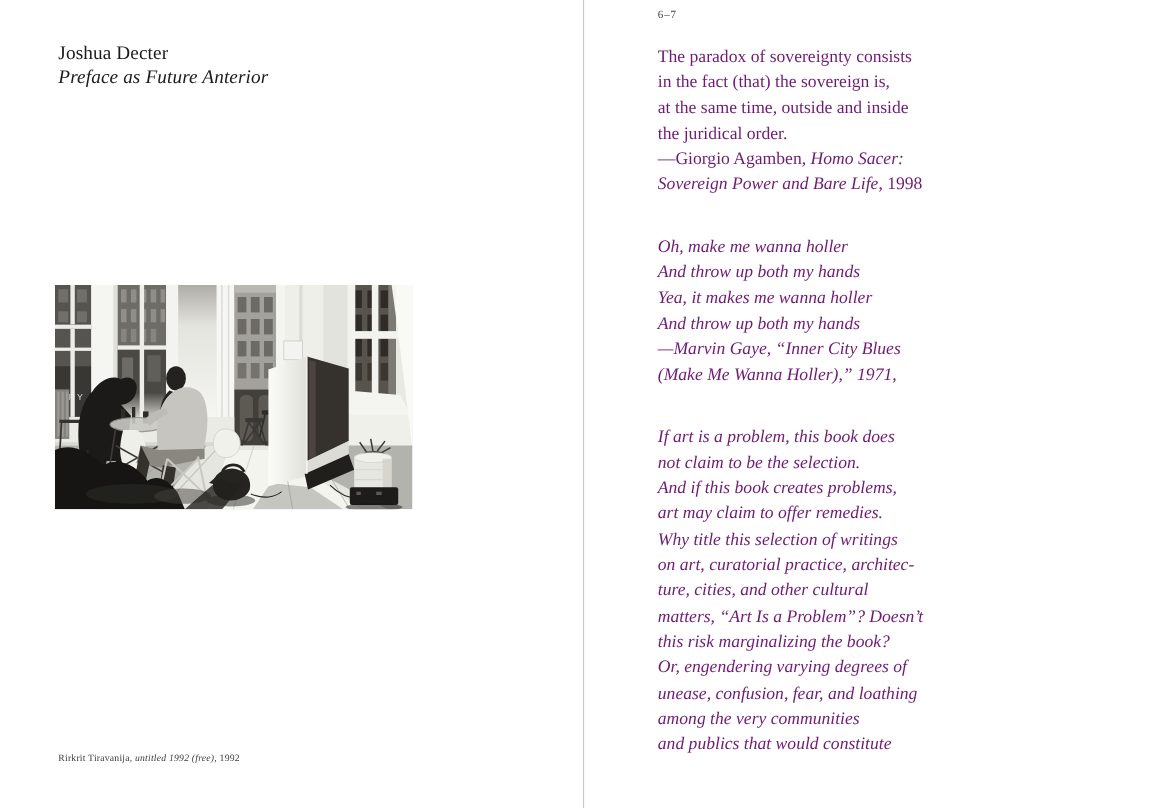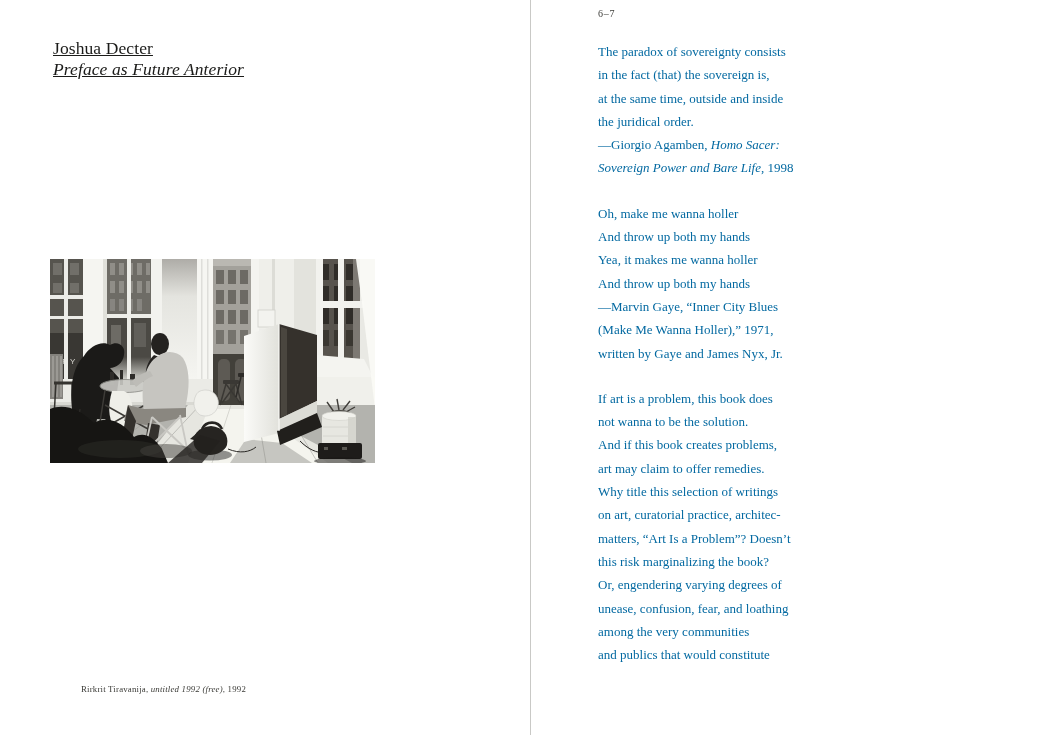--- a/index.html
+++ b/index.html
@@ -2,29 +2,29 @@
 <html><head>
 <meta charset="utf-8">
 <style>
   html,body{margin:0;padding:0;background:#ffffff;}
   .spread{
     position:relative;width:1059px;height:735px;background:#ffffff;overflow:hidden;
     font-family:"Liberation Serif",serif;color:#1d1d1b;
   }
   .spine{position:absolute;left:530px;top:0;width:1px;height:735px;background:#c9c9c6;}
   
-  .author-block{position:absolute;left:53px;top:38px;font-size:17.5px;line-height:20.5px;letter-spacing:.1px;color:#1b1b19;text-decoration:underline;}
+  .author-block{position:absolute;left:53px;top:38px;font-size:17.5px;line-height:20.5px;letter-spacing:.1px;color:#1b1b19;}
   .work-title{font-style:italic;text-align:center;}
   .photo-figure{position:absolute;left:50px;top:259px;width:325px;height:204px;margin:0;padding:0;}
   .photo-figure svg{display:block;width:100%;height:100%;}
-  .caption{position:absolute;left:53px;top:684px;font-size:8.8px;letter-spacing:.2px;color:#3a3a36;white-space:nowrap;margin-left:28px;}
+  .caption{position:absolute;left:53px;top:684px;font-size:8.8px;letter-spacing:.2px;color:#3a3a36;white-space:nowrap;}
   
   .folio{position:absolute;left:598px;top:8px;font-size:10px;letter-spacing:.8px;color:#3c3c38;}
-  .body-text{position:absolute;left:598px;top:40px;width:350px;font-size:13px;line-height:23.3px;color:#0369a1;}
-  .block + .block{margin-top:22px;}
+  .body-text{position:absolute;left:598px;top:40px;width:350px;font-size:16px;line-height:23.3px;color:#701a75;}
+  .block + .block{margin-top:33px;font-style:italic;}
   .line{white-space:nowrap;}
   .it{font-style:italic;text-align:center;}
 </style>
 </head>
 <body>
 
 <div class="spread">
 
   <div>
     <div class="author-block">
@@ -293,29 +293,29 @@
           <div class="line"><span>—Giorgio Agamben, </span><span class="it">Homo Sacer:</span></div>
           <div class="line"><span class="it">Sovereign Power and Bare Life</span><span>, 1998</span></div>
         </div>
         <div class="block">
           <div class="line"><span>Oh, make me wanna holler</span></div>
           <div class="line"><span>And throw up both my hands</span></div>
           <div class="line"><span>Yea, it makes me wanna holler</span></div>
           <div class="line"><span>And throw up both my hands</span></div>
           <div class="line"><span>—Marvin Gaye, “Inner City Blues</span></div>
           <div class="line"><span>(Make Me Wanna Holler),” 1971,</span></div>
-          <div class="line"><span>written by Gaye and James Nyx, Jr.</span></div>
         </div>
         <div class="block">
           <div class="line"><span>If art is a problem, this book does</span></div>
-          <div class="line"><span>not wanna to be the solution.</span></div>
+          <div class="line"><span>not claim to be the selection.</span></div>
           <div class="line"><span>And if this book creates problems,</span></div>
           <div class="line"><span>art may claim to offer remedies.</span></div>
           <div class="line"><span>Why title this selection of writings</span></div>
           <div class="line"><span>on art, curatorial practice, architec-</span></div>
+          <div class="line"><span>ture, cities, and other cultural</span></div>
           <div class="line"><span>matters, “Art Is a Problem”? Doesn’t</span></div>
           <div class="line"><span>this risk marginalizing the book?</span></div>
           <div class="line"><span>Or, engendering varying degrees of</span></div>
           <div class="line"><span>unease, confusion, fear, and loathing</span></div>
           <div class="line"><span>among the very communities</span></div>
           <div class="line"><span>and publics that would constitute</span></div>
         </div>
       </div>
   </div>
 

